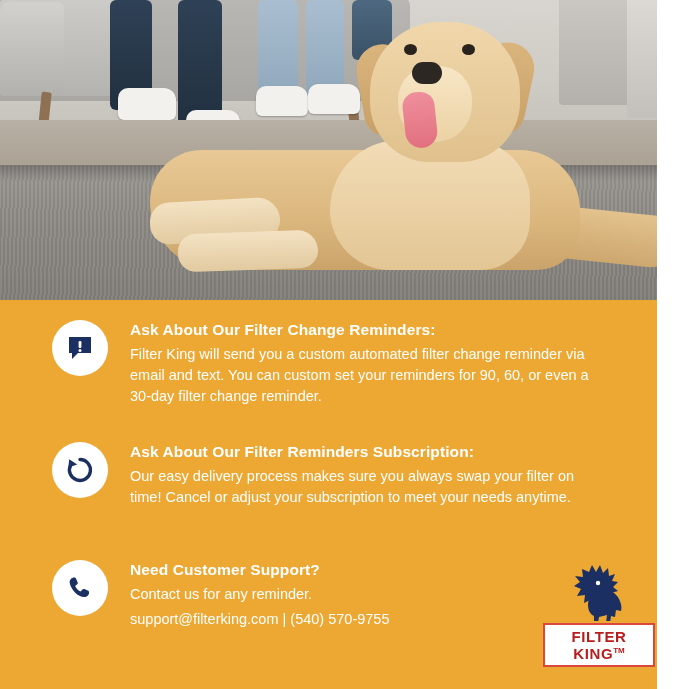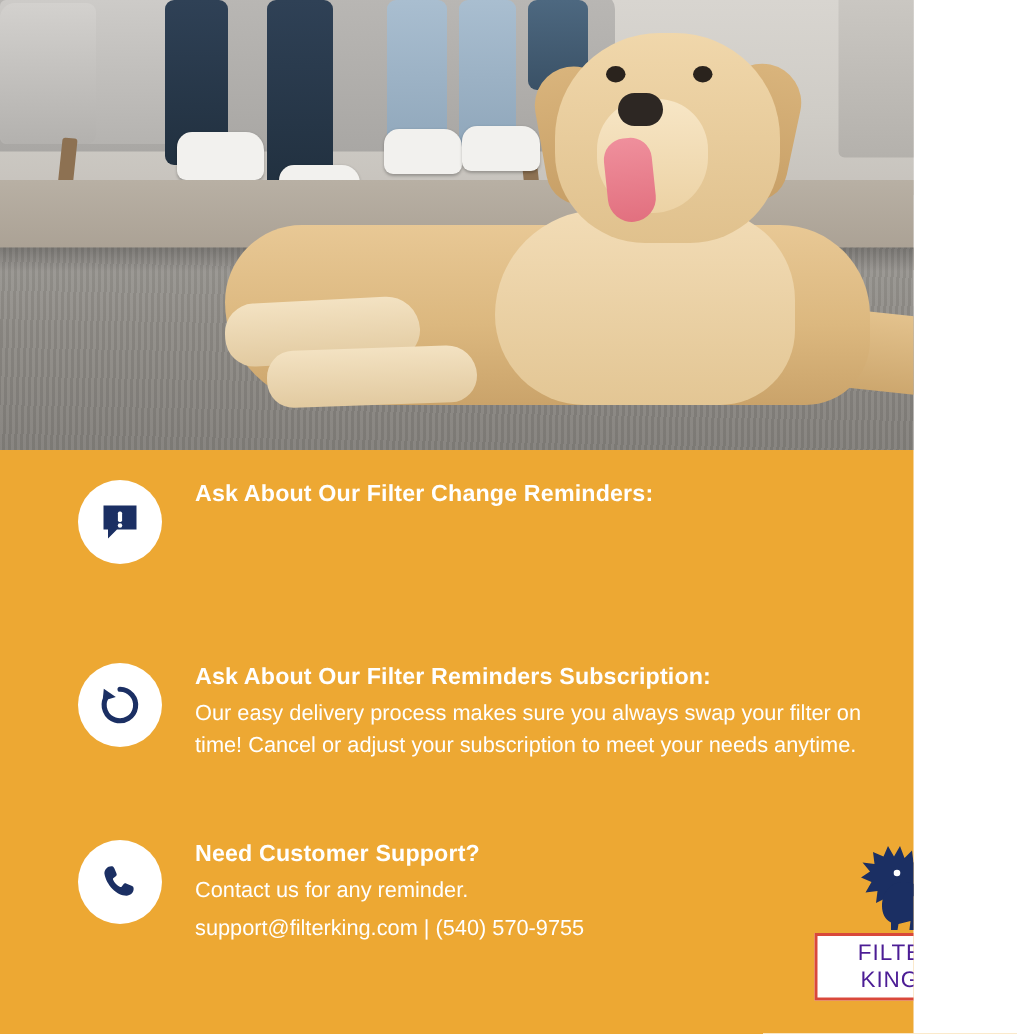--- a/index.html
+++ b/index.html
@@ -5,21 +5,21 @@
   html, body {
     margin: 0;
     padding: 0;
     background: #ffffff;
   }
   body {
     font-family: "Liberation Sans", sans-serif;
   }
   .page {
     position: relative;
-    width: 609px;
+    width: 657px;
     height: 689px;
     overflow: hidden;
     background: #ffffff;
   }
 
   
   .photo {
     position: relative;
     width: 679px;
     height: 300px;
@@ -233,22 +233,22 @@
   .logo .lion { display: block; margin: 0 auto 2px auto; }
   .logo .wordmark {
     border: 2px solid #d9483b;
     background: #ffffff;
     padding: 5px 4px 4px 4px;
     line-height: 14px;
   }
   .logo .wordmark .l1,
   .logo .wordmark .l2 {
     display: block;
-    color: #4c1d95;
-    font-weight: normal;
+    color: #b91c1c;
+    font-weight: bold;
     font-size: 15px;
     letter-spacing: .6px;
   }
   .logo .wordmark .l2 .tm {
     font-size: 8px;
     vertical-align: super;
     letter-spacing: 0;
     margin-top: 36px;
   }
 </style>
@@ -303,20 +303,21 @@
     <div class="row" id="row-reminders">
       <div class="icon-circle">
         <svg width="30" height="30" viewBox="0 0 30 30" aria-hidden="true">
           <path d="M4 4 H26 V20 H13 L7 26 V20 H4 Z" fill="#1b2f63"></path>
           <rect x="13.6" y="8" width="2.8" height="7" rx="1.2" fill="#ffffff"></rect>
           <circle cx="15" cy="17.4" r="1.5" fill="#ffffff"></circle>
         </svg>
       </div>
       <div class="row-text">
         <p class="row-title">Ask About Our Filter Change Reminders:</p>
+        <p class="row-body">Filter King will send you a custom automated filter change reminder via email and text. You can custom set your reminders for 90, 60, or even a 30-day filter change reminder.</p>
       </div>
     </div>
 
     <div class="row" id="row-autoship">
       <div class="icon-circle">
         <svg width="30" height="30" viewBox="0 0 30 30" aria-hidden="true">
           <path d="M15 4.5 A10.5 10.5 0 1 1 5.6 10.2" fill="none" stroke="#1b2f63" stroke-width="3.4" stroke-linecap="round"></path>
           <polygon points="4.2,4.2 12.2,9.6 3.4,12.4" fill="#1b2f63"></polygon>
         </svg>
       </div>

